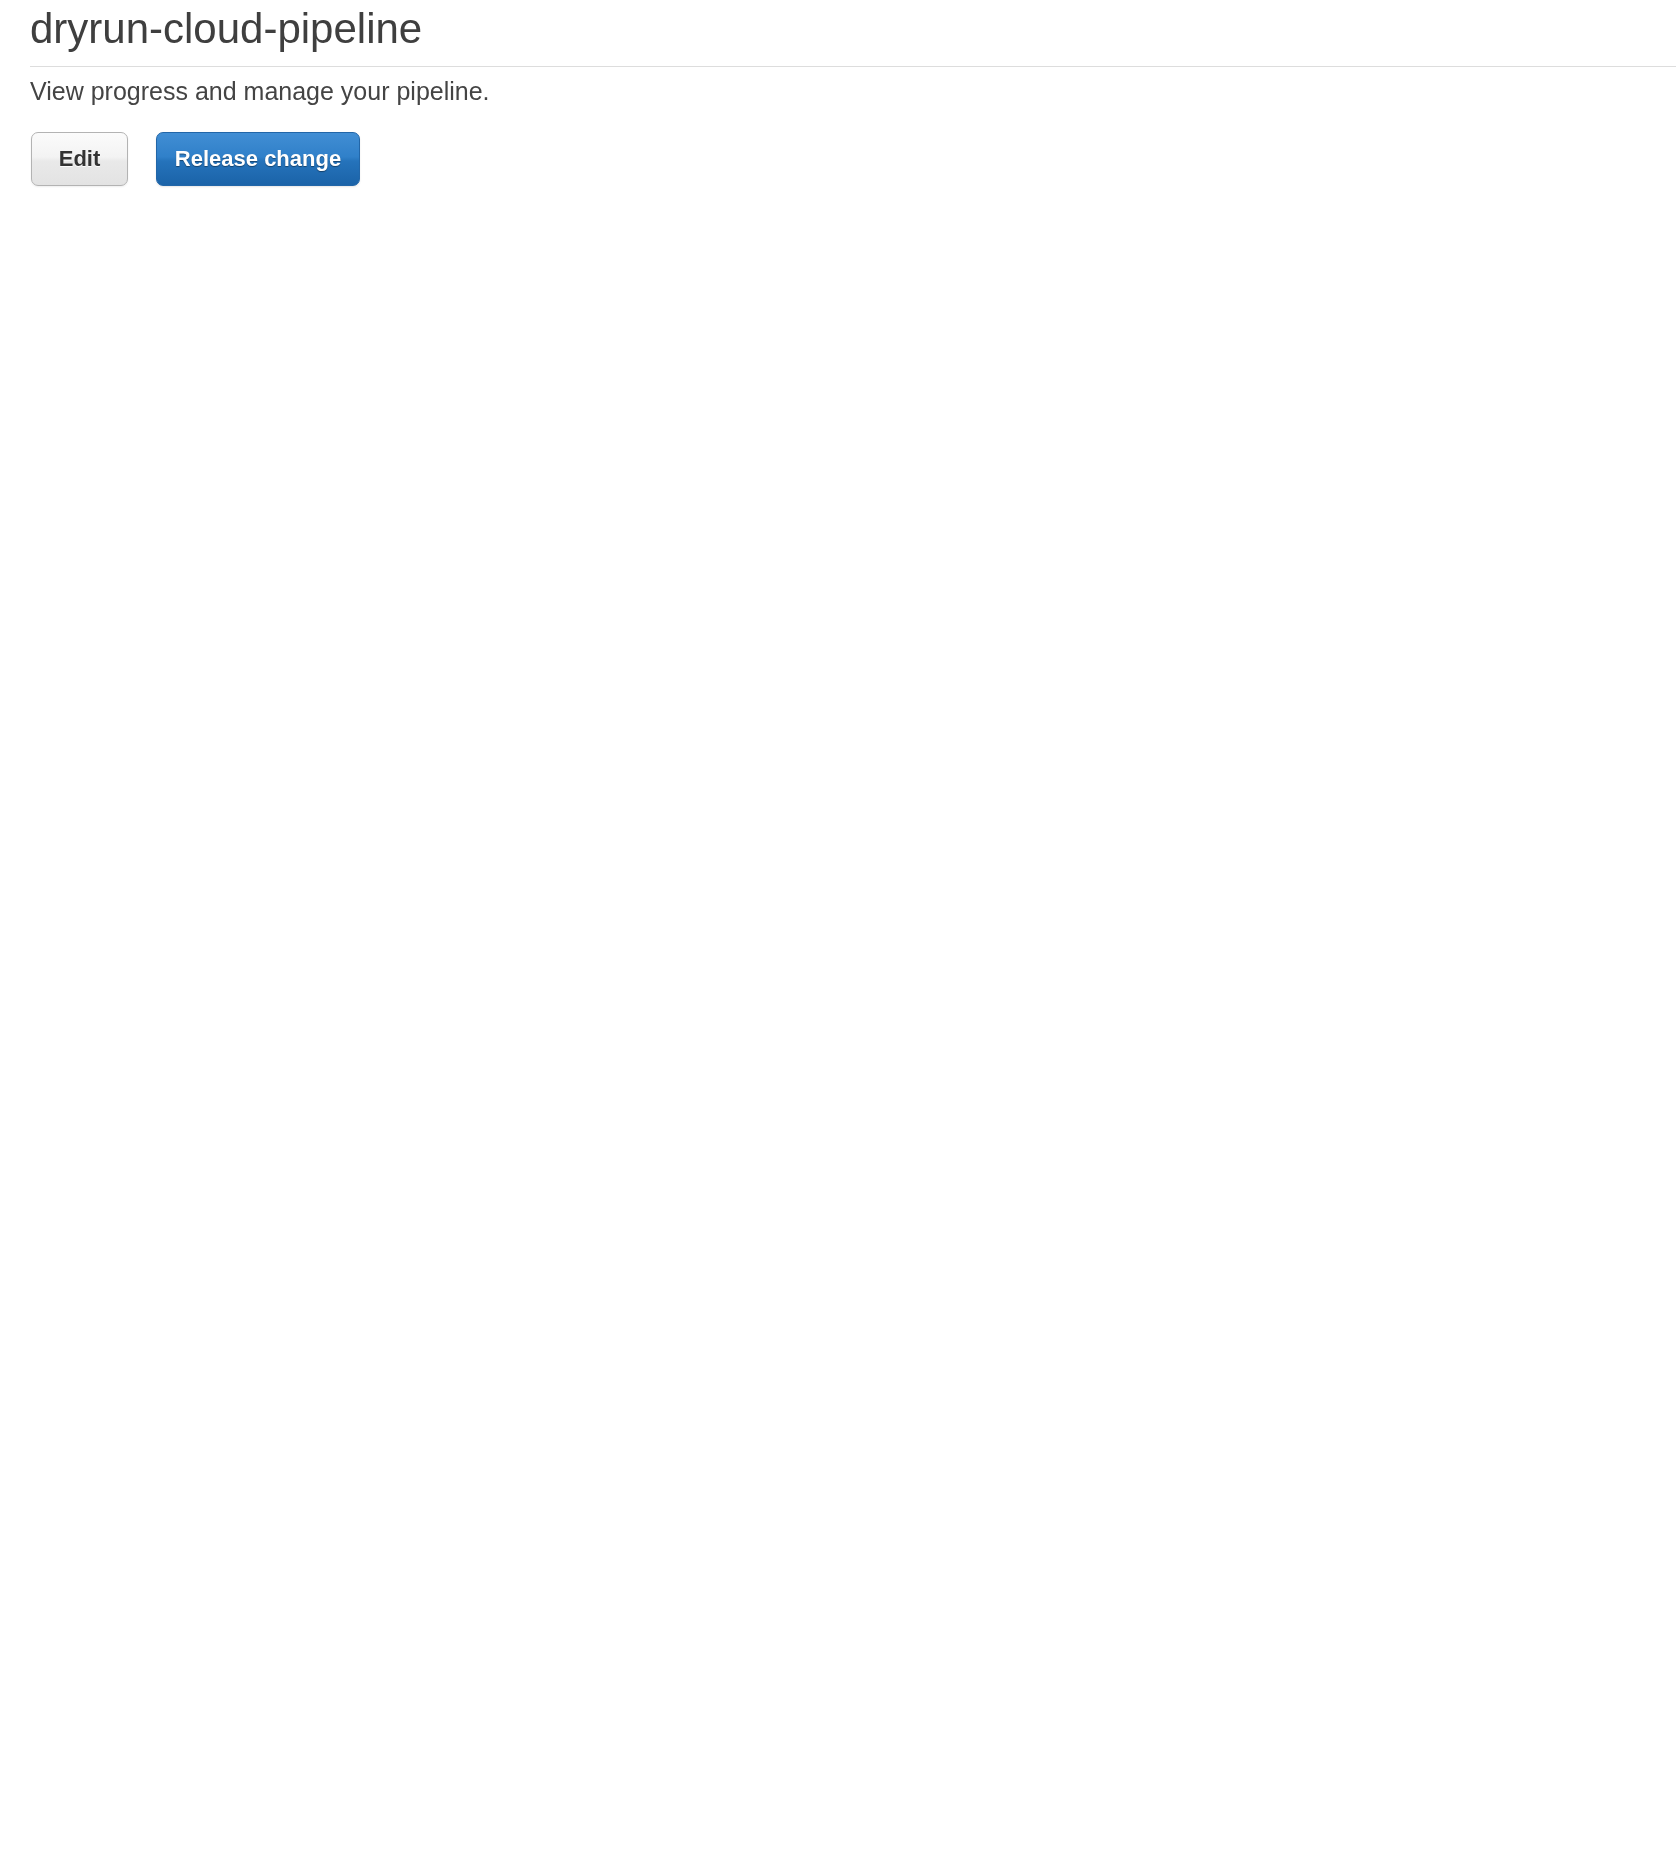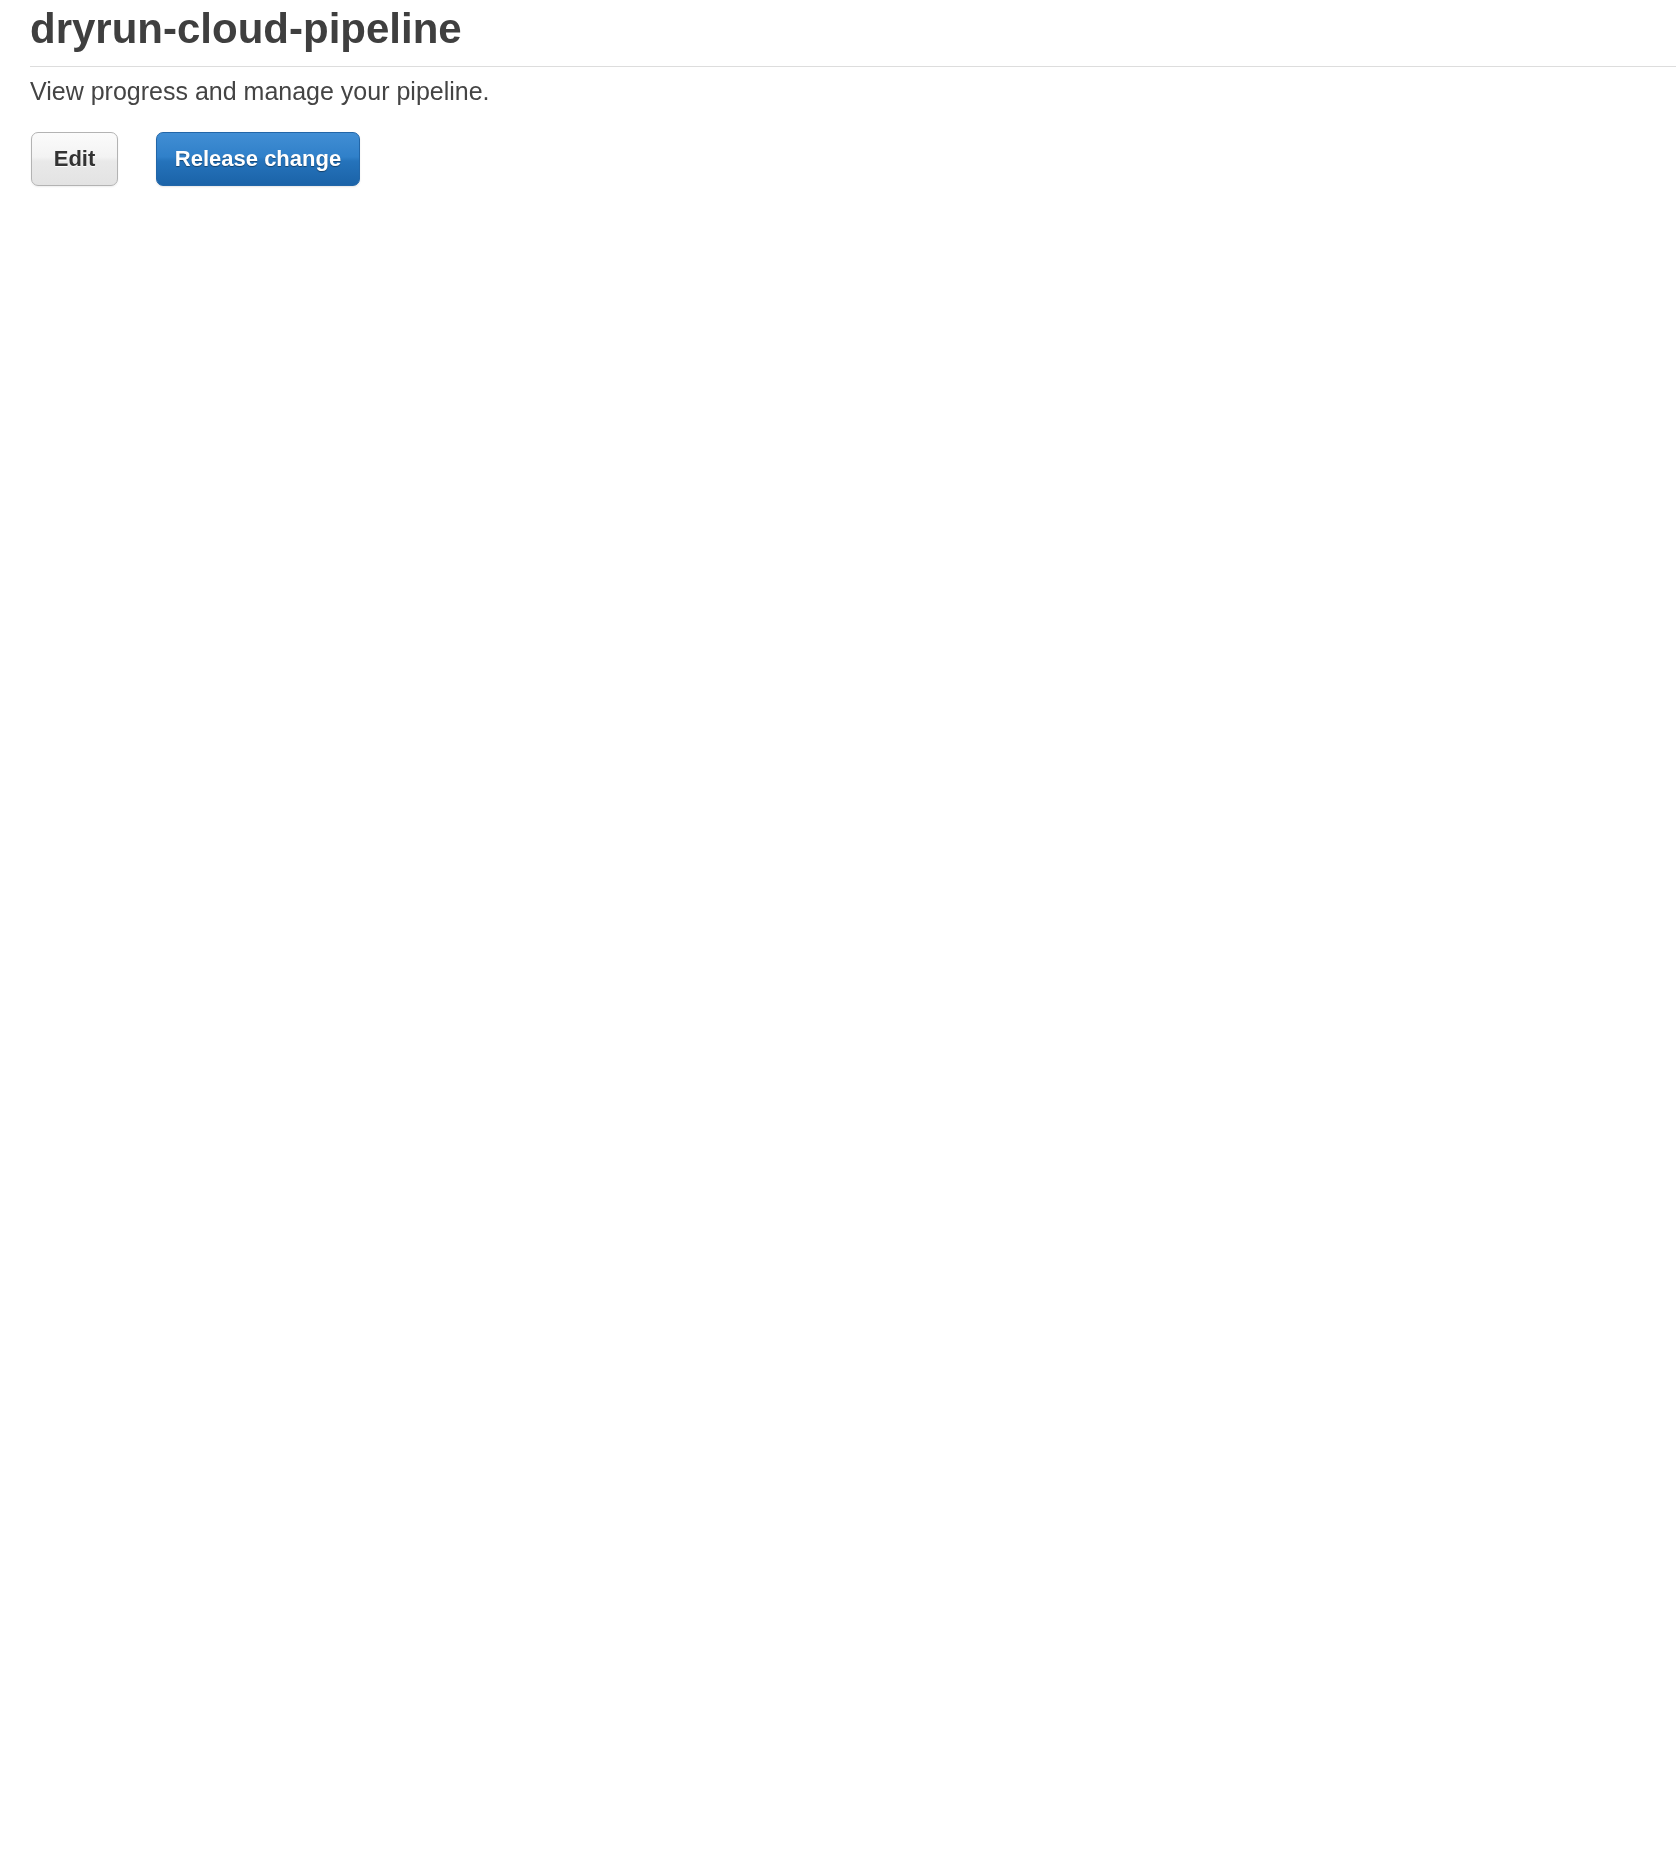--- a/index.html
+++ b/index.html
@@ -14,21 +14,21 @@
     overflow: hidden;
     -webkit-font-smoothing: antialiased;
   }
   .page { position: relative; width: 1676px; height: 1874px; overflow: hidden; }
 
   
   .page-title {
     position: absolute;
     left: 30px; top: 2px;
     font-size: 42px;
-    font-weight: 700;
+    font-weight: 400;
     color: #3f3f3f;
     line-height: 54px;
     white-space: nowrap;
   }
   .title-rule {
     position: absolute;
     left: 30px; top: 66px;
     width: 1646px; height: 1px;
     background: #dddddd;
   }
@@ -48,21 +48,21 @@
     font-size: 22px;
     font-weight: bold;
     border-radius: 7px;
     cursor: pointer;
     text-align: center;
     white-space: nowrap;
     display: block;
   }
   .btn-edit {
     left: 31px; top: 132px;
-    width: 87px; height: 54px;
+    width: 97px; height: 54px;
     line-height: 52px;
     color: #333333;
     border: 1px solid #b3b3b3;
     background: linear-gradient(to bottom, #fbfbfb 0%, #f3f3f3 46%, #e9e9e9 54%, #e3e3e3 100%);
     text-shadow: 0 1px 0 rgba(255,255,255,0.9);
     box-shadow: 0 1px 2px rgba(0,0,0,0.07);
   }
   .btn-release {
     left: 156px; top: 132px;
     width: 204px; height: 54px;

